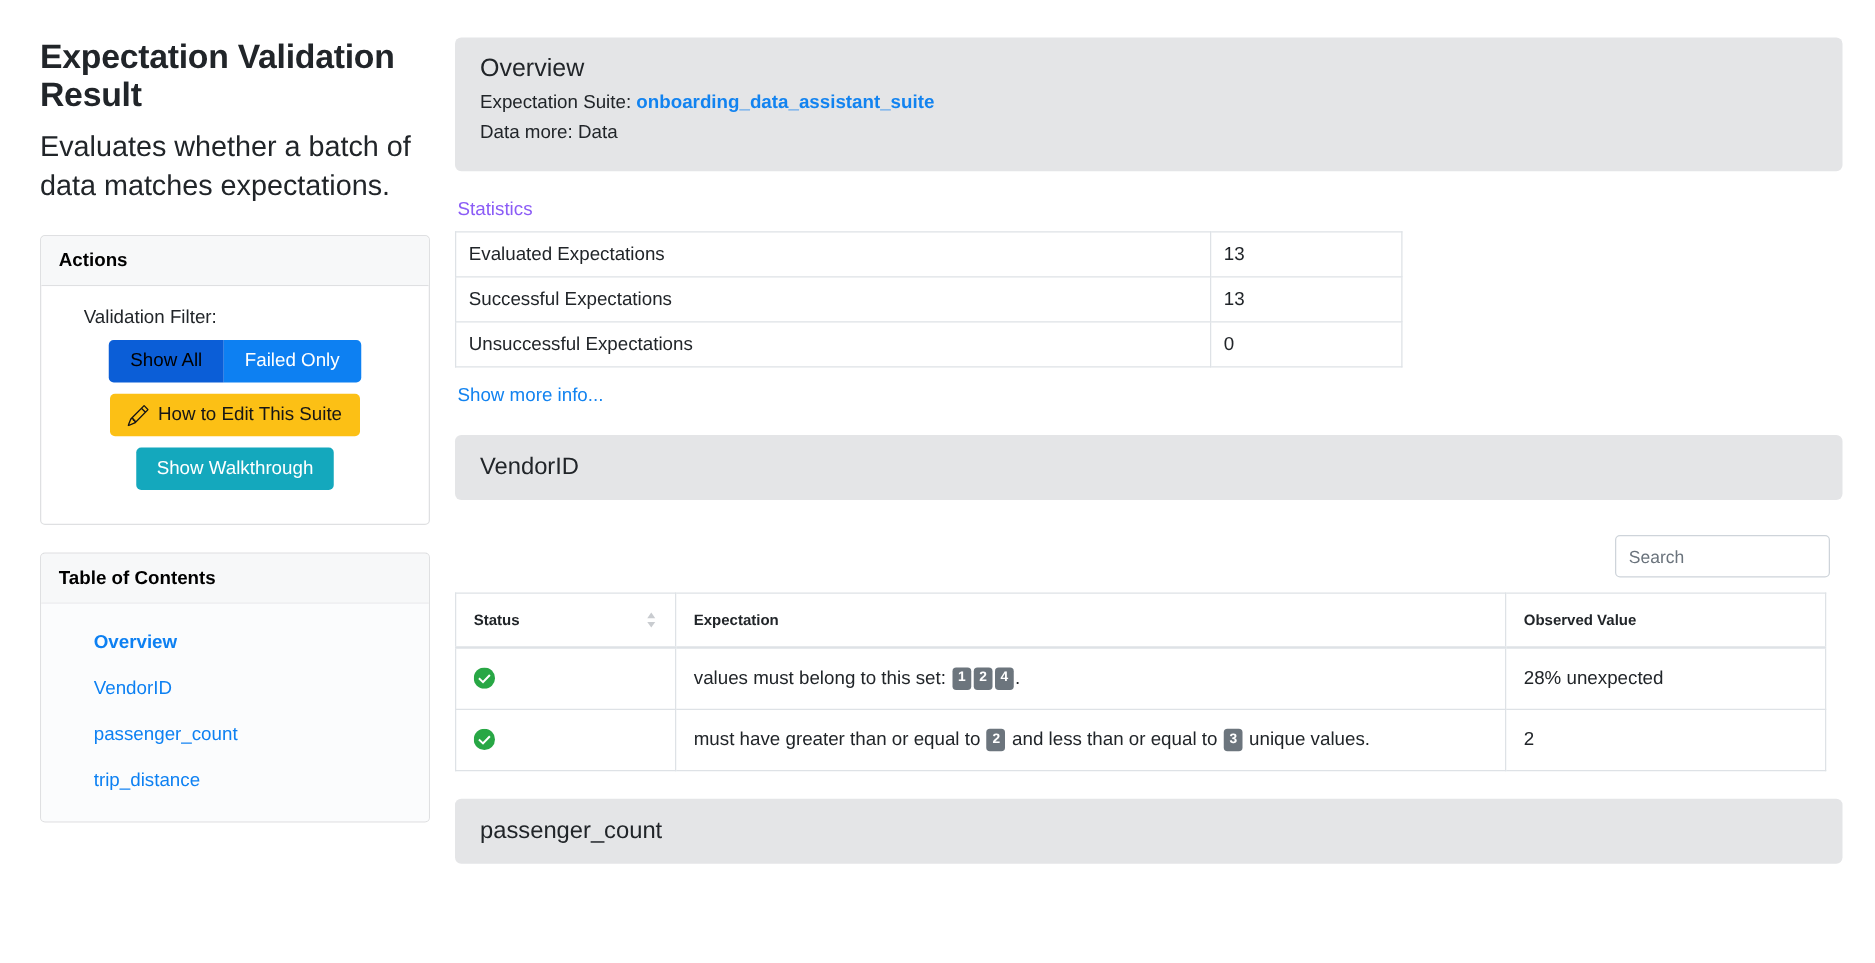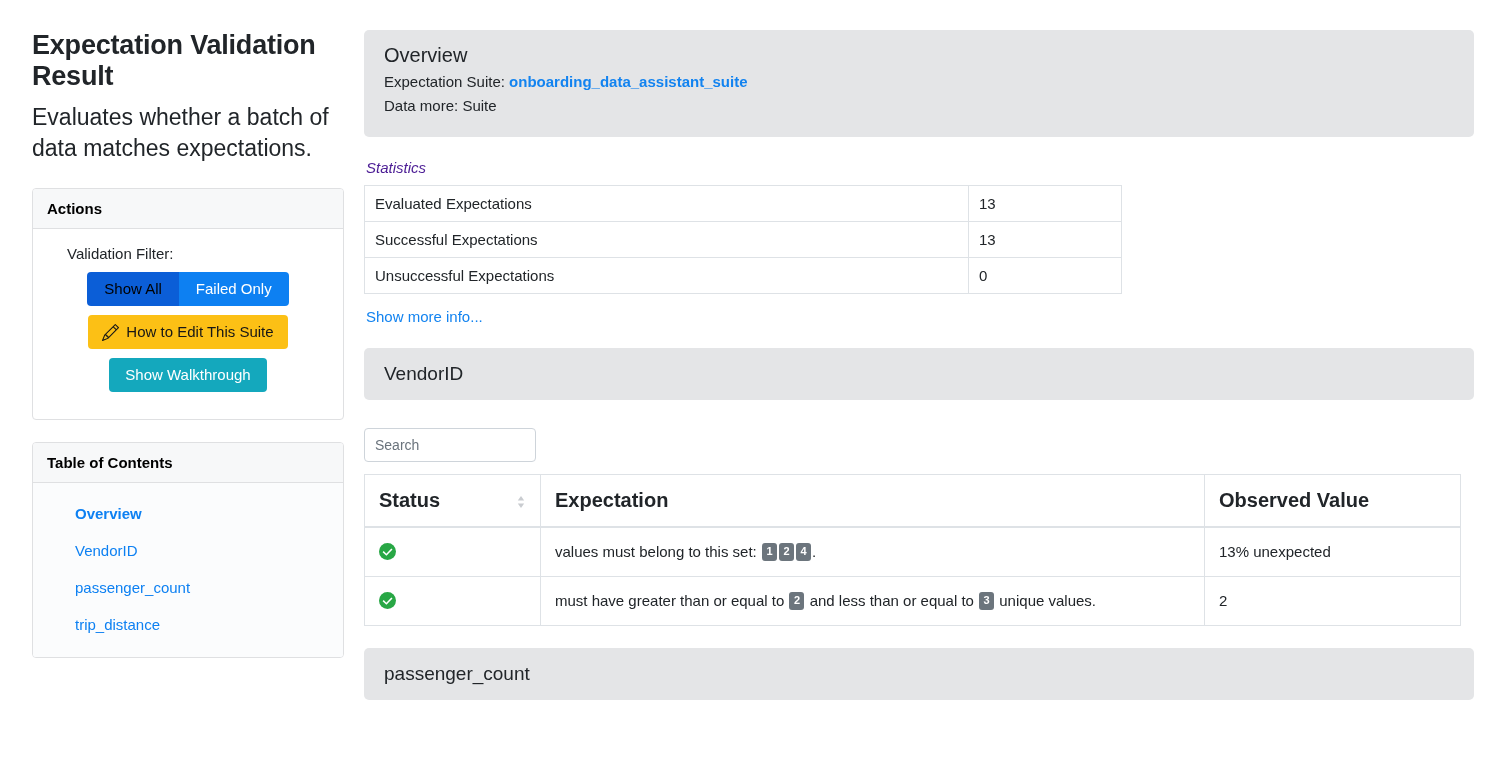--- a/index.html
+++ b/index.html
@@ -128,22 +128,21 @@
   .overview-line {
     font-size: 15px;
     line-height: 1.62;
     color: #212529;
   }
   .link { color: #1283f0; text-decoration: none; font-weight: bold; }
 
   .section-label {
     font-size: 15px;
     margin: 0 0 9px 2px;
-    color: #4c1d95;
-    font-style: italic;
+    color: #8b5cf6;
   }
 
   table.stats, table.exp {
     border-collapse: collapse;
     background: #fff;
   }
   table.stats { width: 758px; }
   table.stats td {
     border: 1px solid #dee2e6;
     padding: 9px 10px;
@@ -164,20 +163,21 @@
     background: #e4e5e7;
     border-radius: 5px;
     padding: 15px 20px;
     font-size: 19px;
     color: #212529;
     margin: 22px 0 0 0;
   }
 
   .search-row {
     display: flex;
+    justify-content: flex-end;
     margin: 28px 0 12px 0;
     padding-right: 10px;
   }
   .search-input {
     width: 172px;
     padding: 8px 10px;
     font-size: 14px;
     font-family: "Liberation Sans", sans-serif;
     color: #495057;
     border: 1px solid #ced4da;
@@ -185,21 +185,21 @@
     background: #fff;
     outline: none;
   }
   .search-input::placeholder { color: #6a737c; }
 
   table.exp { width: 1096px; table-layout: fixed; }
   table.exp th {
     border: 1px solid #dee2e6;
     border-bottom-width: 2px;
     padding: 14px 14px;
-    font-size: 20px;
+    font-size: 12px;
     font-weight: bold;
     text-align: left;
     color: #212529;
     vertical-align: middle;
   }
   table.exp td {
     border: 1px solid #dee2e6;
     padding: 15px 14px;
     font-size: 15px;
     color: #212529;
@@ -285,21 +285,21 @@
   <div class="main">
 
     <div class="overview-panel">
       <div class="overview-title">Overview</div>
       <div class="overview-line">
         <span>Expectation Suite:</span>
         <a href="#" class="link">onboarding_data_assistant_suite</a>
       </div>
       <div class="overview-line">
         <span>Data more:</span>
-        <span>Suite</span>
+        <span>Data</span>
       </div>
     </div>
 
     <div class="section-label">Statistics</div>
 
     <table class="stats">
       <tbody>
         <tr>
           <td class="k">Evaluated Expectations</td>
           <td>13</td>
@@ -345,21 +345,21 @@
             <span class="ok-icon">
               <svg viewBox="0 0 16 16" width="17" height="17" aria-hidden="true">
                 <circle cx="8" cy="8" r="8" fill="#28a745"></circle>
                 <path d="M11.6 5.1 6.9 10l-2.5-2.4-1 1.1 3.6 3.4 5.7-5.9z" fill="#fff"></path>
               </svg>
             </span>
           </td>
           <td>
             <span>values must belong to this set: </span><span class="badge">1</span><span class="badge">2</span><span class="badge">4</span><span>.</span>
           </td>
-          <td>13% unexpected</td>
+          <td>28% unexpected</td>
         </tr>
         <tr>
           <td>
             <span class="ok-icon">
               <svg viewBox="0 0 16 16" width="17" height="17" aria-hidden="true">
                 <circle cx="8" cy="8" r="8" fill="#28a745"></circle>
                 <path d="M11.6 5.1 6.9 10l-2.5-2.4-1 1.1 3.6 3.4 5.7-5.9z" fill="#fff"></path>
               </svg>
             </span>
           </td>

